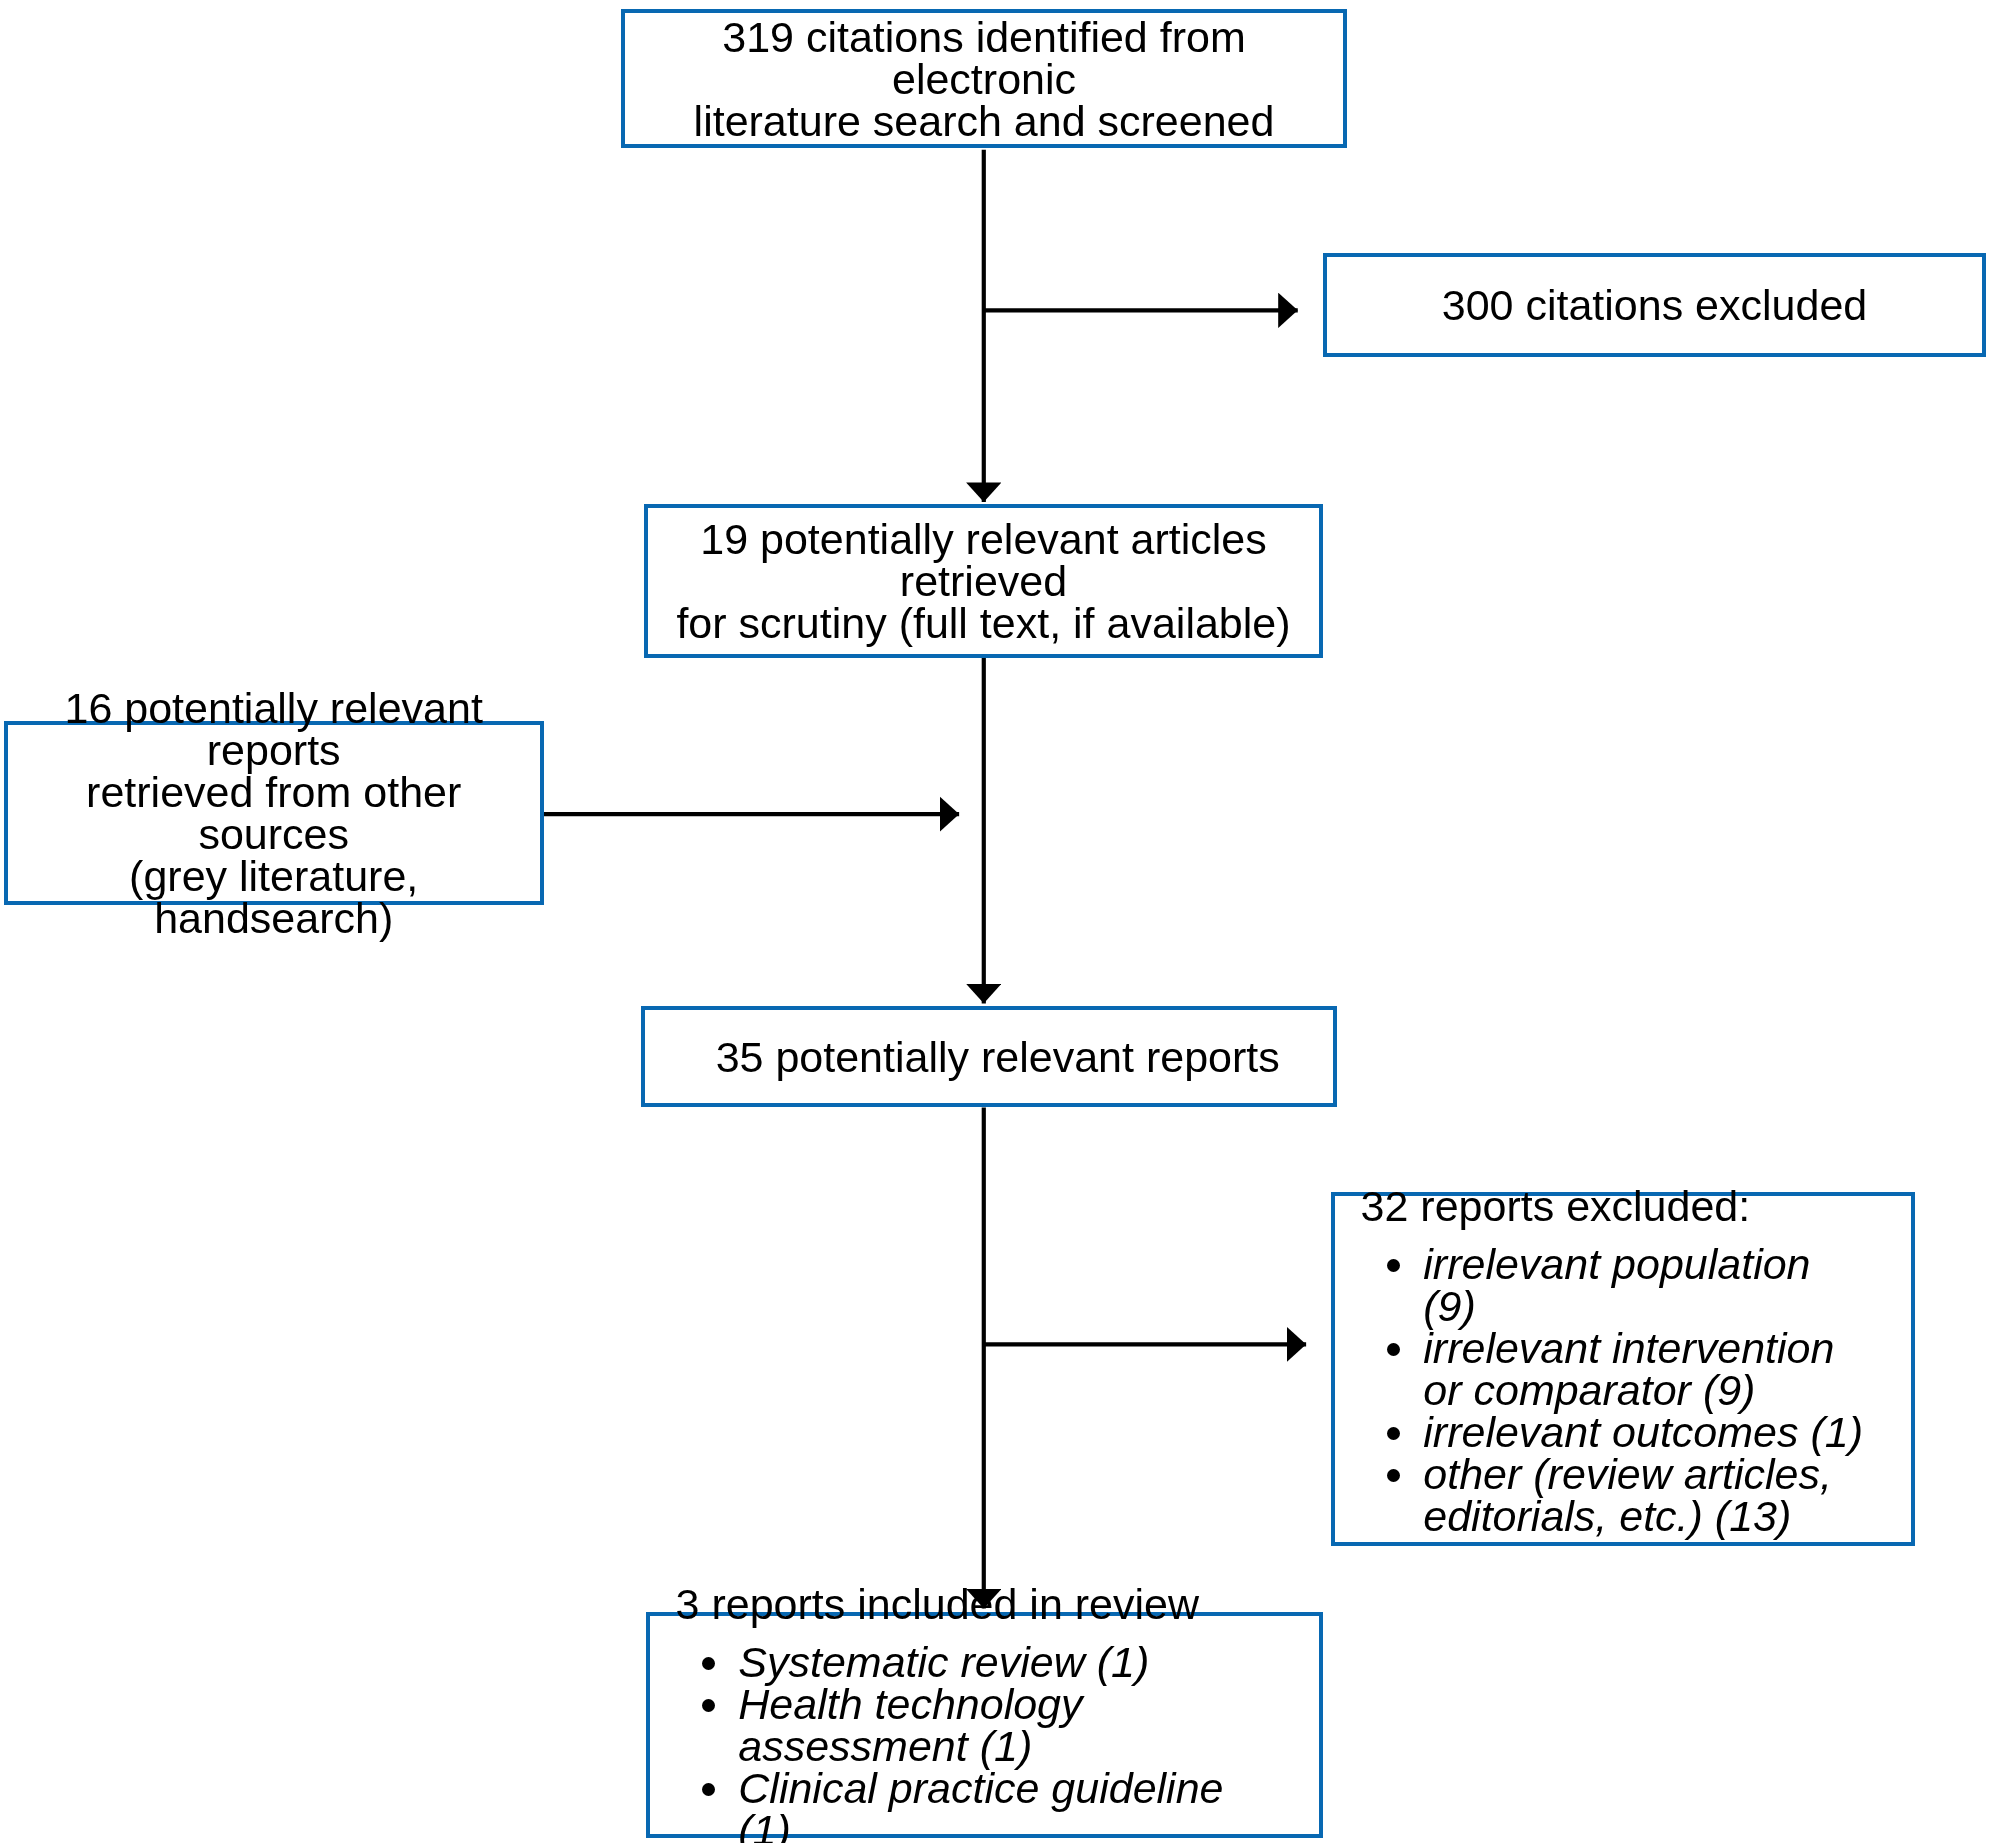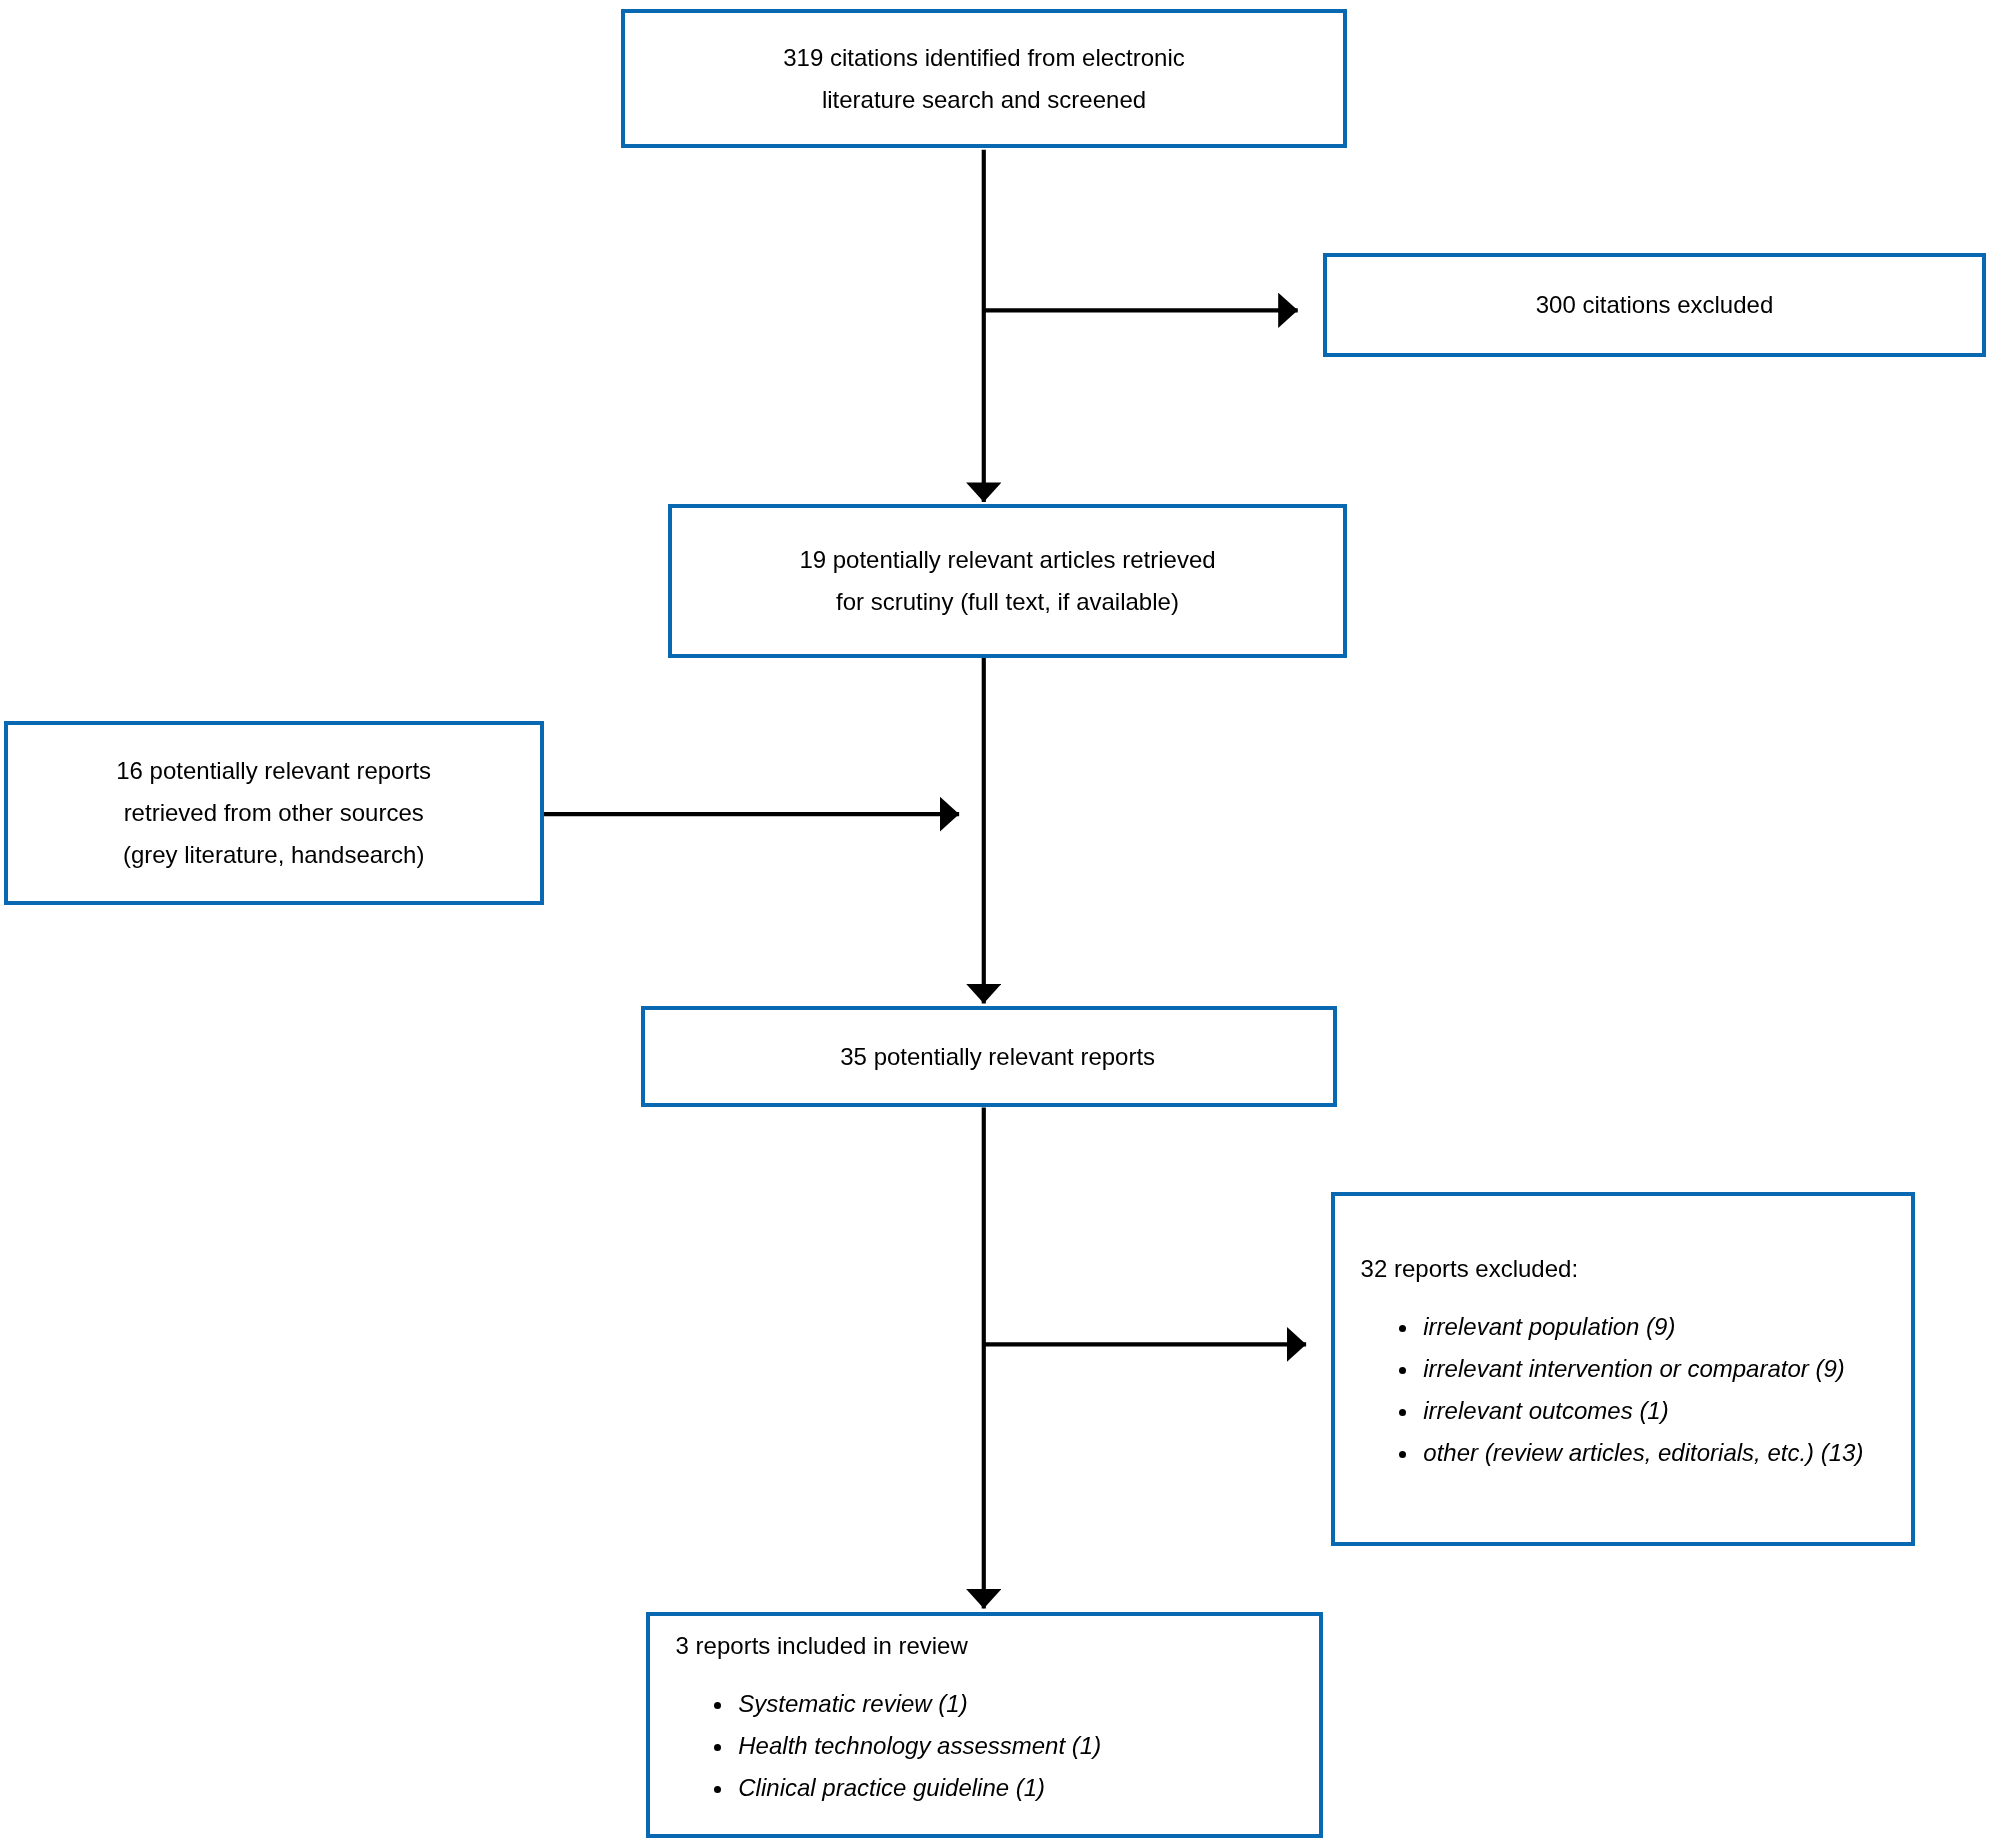--- a/index.html
+++ b/index.html
@@ -32,21 +32,21 @@
     stroke-width: 9;
   }
   .arrows .ah {
     fill: var(--arrow);
   }
   .fbox {
     position: absolute;
     box-sizing: border-box;
     background: var(--bg);
     border: 4.7px solid var(--accent);
-    font-size: 24px;
+    font-size: 43px;
     line-height: 42px;
     display: flex;
     flex-direction: column;
     justify-content: center;
   }
   .fbox.center {
     align-items: center;
     text-align: center;
     padding: 9.3px 18.6px;
   }
@@ -88,21 +88,21 @@
 
   <div class="fbox center" style="left:621px; top:9.3px; width:726px; height:139px;">
     <span class="line">319 citations identified from electronic</span>
     <span class="line">literature search and screened</span>
   </div>
 
   <div class="fbox center" style="left:1323px; top:253px; width:663px; height:104px;">
     <span class="line">300 citations excluded</span>
   </div>
 
-  <div class="fbox center" style="left:644px; top:504px; width:679px; height:154px;margin-left:24px;">
+  <div class="fbox center" style="left:644px; top:504px; width:679px; height:154px;">
     <span class="line">19 potentially relevant articles retrieved</span>
     <span class="line">for scrutiny (full text, if available)</span>
   </div>
 
   <div class="fbox center" style="left:3.7px; top:721px; width:540px; height:184px;align-items:center;">
     <span class="line">16 potentially relevant reports</span>
     <span class="line">retrieved from other sources</span>
     <span class="line">(grey literature, handsearch)</span>
   </div>
 

